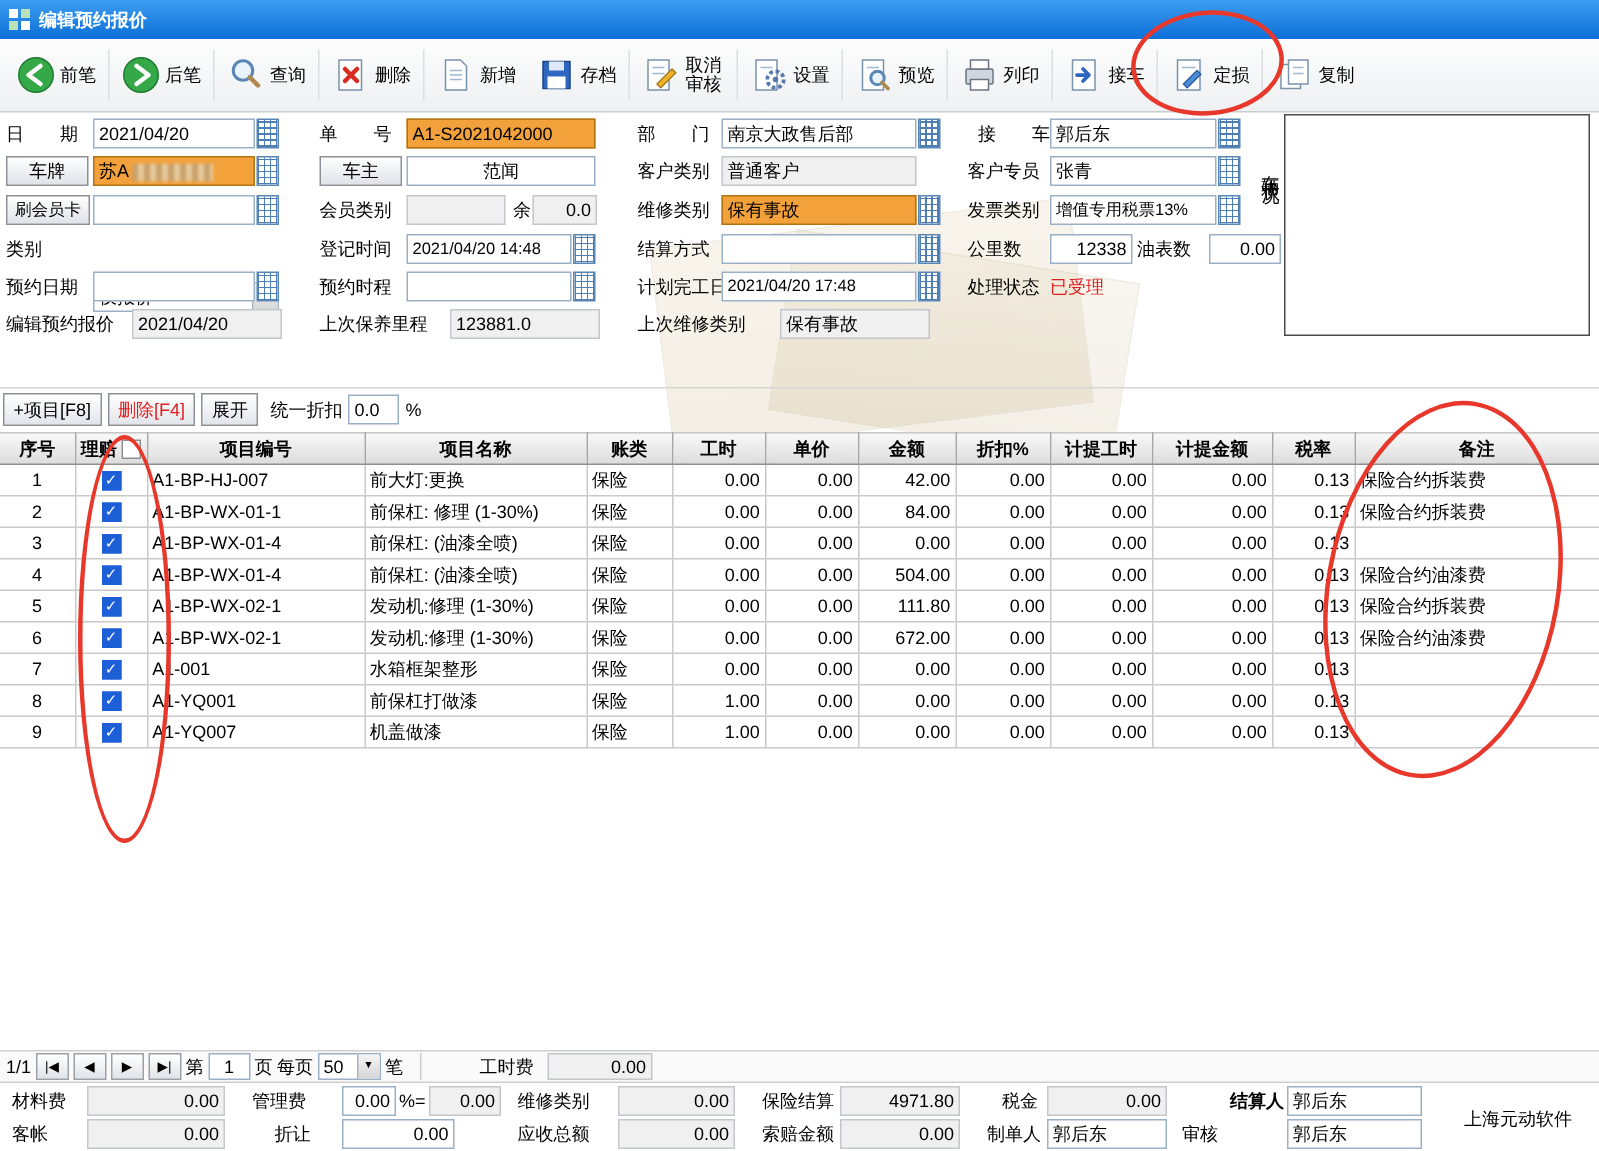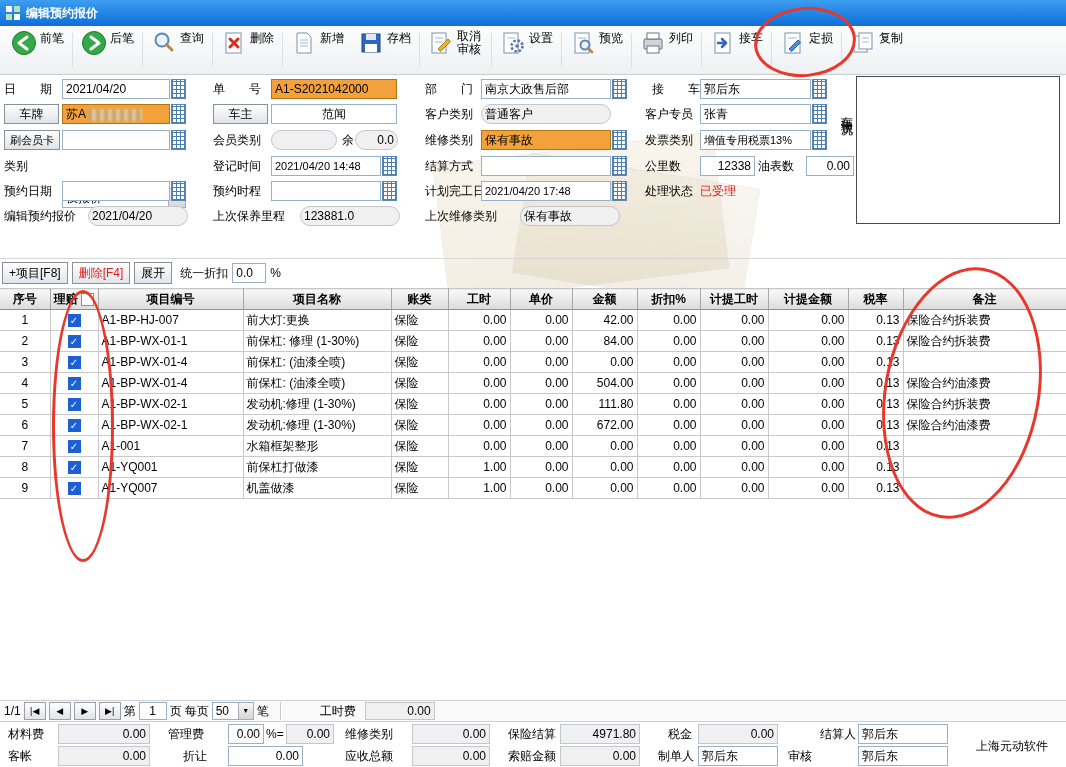--- a/index.html
+++ b/index.html
@@ -9,32 +9,32 @@
 
   
   .titlebar{position:absolute;left:0;top:0;width:1066px;height:26px;box-sizing:border-box;
     background:linear-gradient(#3d9df0,#0d6fd8);display:flex;align-items:center;gap:6px;padding-left:6px;}
   .titlebar .title{color:#fff;font-weight:bold;font-size:12px;}
 
   
   .toolbar{position:absolute;left:0;top:26px;width:1066px;height:49px;box-sizing:border-box;
     background:linear-gradient(#fdfdfd,#eef0f2);border-bottom:1px solid #c9ccd0;
     display:flex;align-items:center;padding:0 4px;}
-  .tbtn{display:flex;align-items:flex-start;gap:3px;background:transparent;border:1px solid transparent;
+  .tbtn{display:flex;align-items:center;gap:3px;background:transparent;border:1px solid transparent;
     height:42px;padding:0 6px;font-size:12px;font-family:inherit;cursor:pointer;white-space:nowrap;}
   .tbtn .two-line{width:26px;line-height:13px;white-space:normal;text-align:left;}
   .sep{width:1px;height:34px;background:#dcdee1;margin:0 1px;flex:0 0 1px;}
 
   
   .form-area{position:absolute;left:0;top:75px;width:1066px;height:153px;}
   .lbl{position:absolute;height:20px;line-height:20px;white-space:pre;}
   .fld{position:absolute;height:20px;display:flex;box-sizing:border-box;}
   .box{flex:1;height:20px;box-sizing:border-box;border:1px solid #9ab0c6;background:#fff;
     padding:0 3px;line-height:18px;overflow:hidden;white-space:nowrap;}
-  .box.ro{background:#f0f0f0;border-color:#c3c7cb;border-radius:10px;}
+  .box.ro{background:#f0f0f0;border-color:#c3c7cb;}
   .box.orange{background:#f3a23b;border-color:#b27313;}
   .box.right{text-align:right;}
   .box.center{text-align:center;}
   .box.small{font-size:11px;}
   .pick{flex:0 0 15px;height:20px;margin-left:1px;box-sizing:border-box;border:1px solid #5a86b4;
     background-color:#fff;cursor:pointer;
     background-image:repeating-linear-gradient(0deg,#4d7fb5 0 1px,transparent 1px 4px),
                      repeating-linear-gradient(90deg,#4d7fb5 0 1px,transparent 1px 4px);}
   .fbtn{position:absolute;height:20px;box-sizing:border-box;background:linear-gradient(#fefefe,#dfe3e8);
     border:1px solid #8a9096;line-height:18px;text-align:center;padding:0;font-family:inherit;font-size:12px;cursor:pointer;}
@@ -584,21 +584,21 @@
     <span class="lbl" style="left:168px;top:2px;">管理费</span>
     <span class="sbox ed" style="left:228px;top:2px;width:36px;">0.00</span>
     <span class="lbl" style="left:266px;top:2px;">%=</span>
     <span class="sbox ro" style="left:286px;top:2px;width:48px;">0.00</span>
     <span class="lbl" style="left:345px;top:2px;">维修类别</span>
     <span class="sbox ro" style="left:412px;top:2px;width:78px;">0.00</span>
     <span class="lbl" style="left:508px;top:2px;">保险结算</span>
     <span class="sbox ro" style="left:560px;top:2px;width:80px;">4971.80</span>
     <span class="lbl" style="left:668px;top:2px;">税金</span>
     <span class="sbox ro" style="left:698px;top:2px;width:80px;">0.00</span>
-    <span class="lbl" style="left:820px;top:2px;">结算人</span>
+    <span class="lbl" style="left:820px;top:2px;font-weight:bold;">结算人</span>
     <span class="sbox name" style="left:858px;top:2px;width:90px;">郭后东</span>
 
     <span class="lbl" style="left:8px;top:24px;">客帐</span>
     <span class="sbox ro" style="left:58px;top:24px;width:92px;">0.00</span>
     <span class="lbl" style="left:183px;top:24px;">折让</span>
     <span class="sbox ed" style="left:228px;top:24px;width:75px;">0.00</span>
     <span class="lbl" style="left:345px;top:24px;">应收总额</span>
     <span class="sbox ro" style="left:412px;top:24px;width:78px;">0.00</span>
     <span class="lbl" style="left:508px;top:24px;">索赔金额</span>
     <span class="sbox ro" style="left:560px;top:24px;width:80px;">0.00</span>

